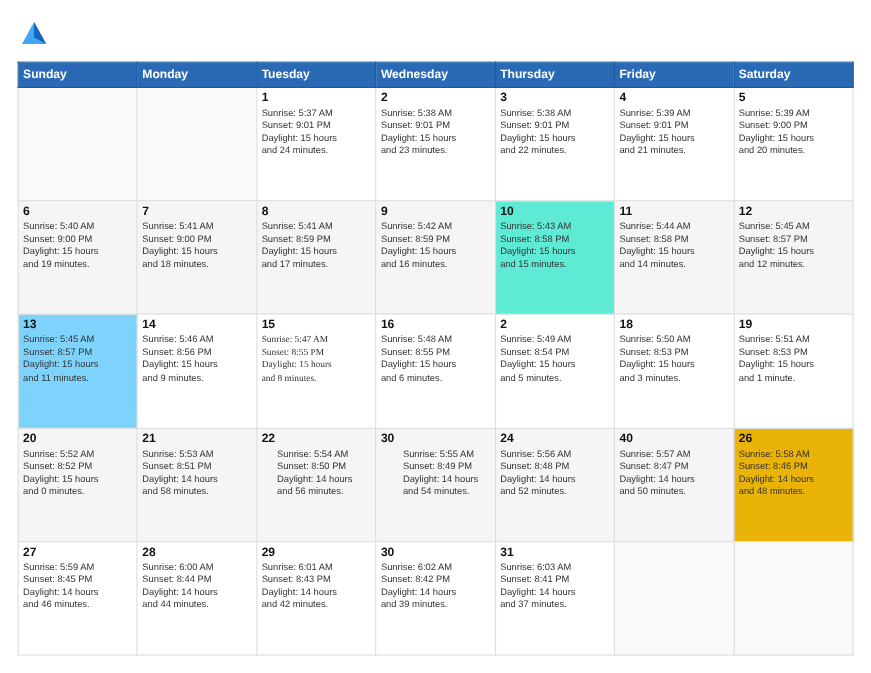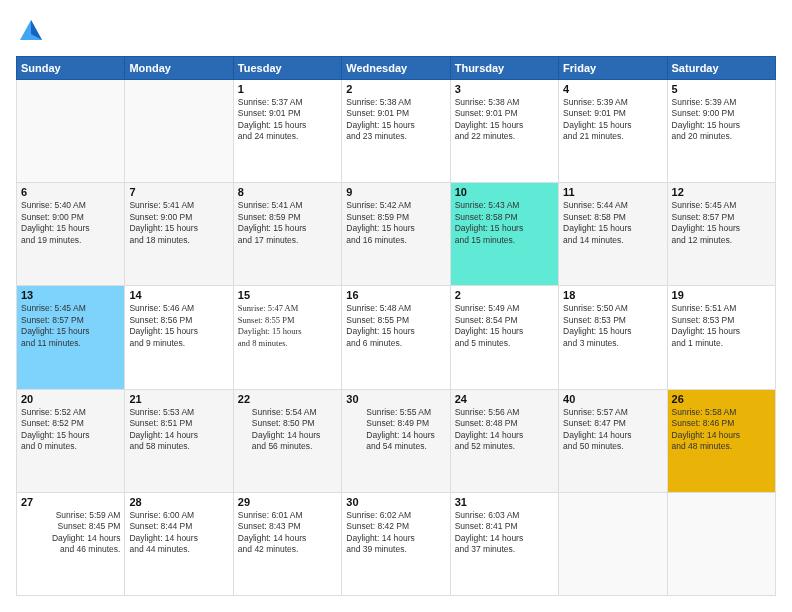--- a/index.html
+++ b/index.html
@@ -323,21 +323,21 @@
             <span class="day-num">26</span>
             <div class="day-info" style="white-space: pre-line;">Sunrise: 5:58 AM
 Sunset: 8:46 PM
 Daylight: 14 hours
 and 48 minutes.</div>
           </td>
         </tr>
         <tr>
           <td style="background: rgb(255, 255, 255); margin-left: 16px;">
             <span class="day-num">27</span>
-            <div class="day-info" style="white-space: pre-line; text-align: right;">Sunrise: 5:59 AM
+            <div class="day-info" style="white-space: pre-line;">Sunrise: 5:59 AM
 Sunset: 8:45 PM
 Daylight: 14 hours
 and 46 minutes.</div>
           </td>
           <td style="background: rgb(255, 255, 255);">
             <span class="day-num">28</span>
             <div class="day-info" style="white-space: pre-line;">Sunrise: 6:00 AM
 Sunset: 8:44 PM
 Daylight: 14 hours
 and 44 minutes.</div>

